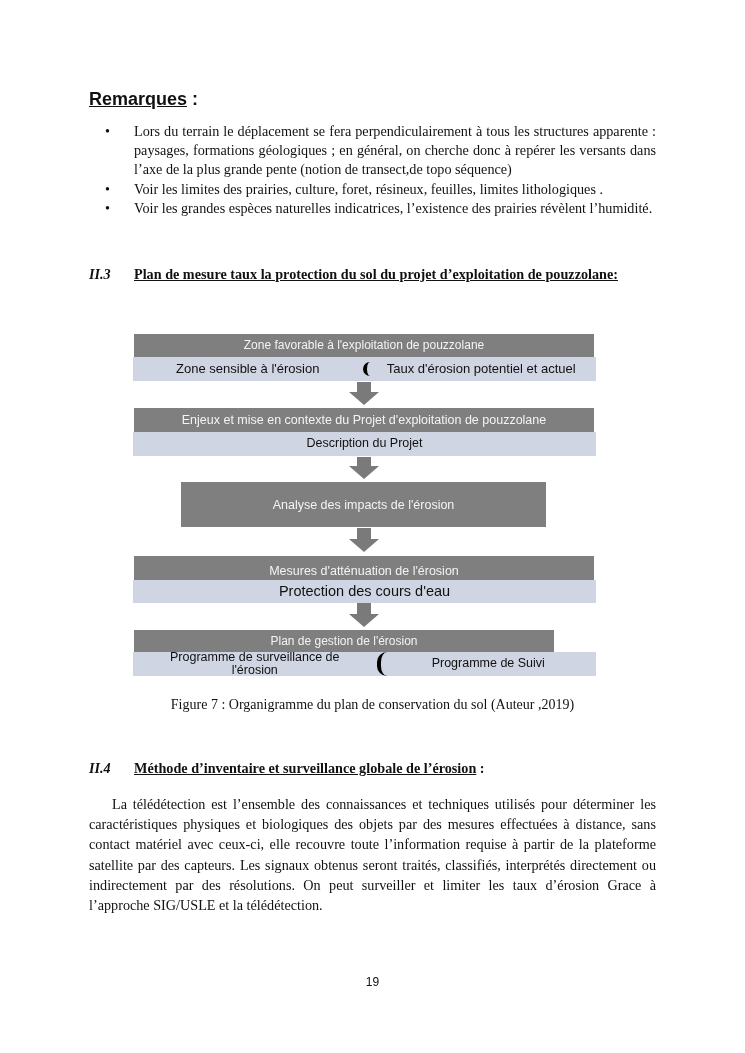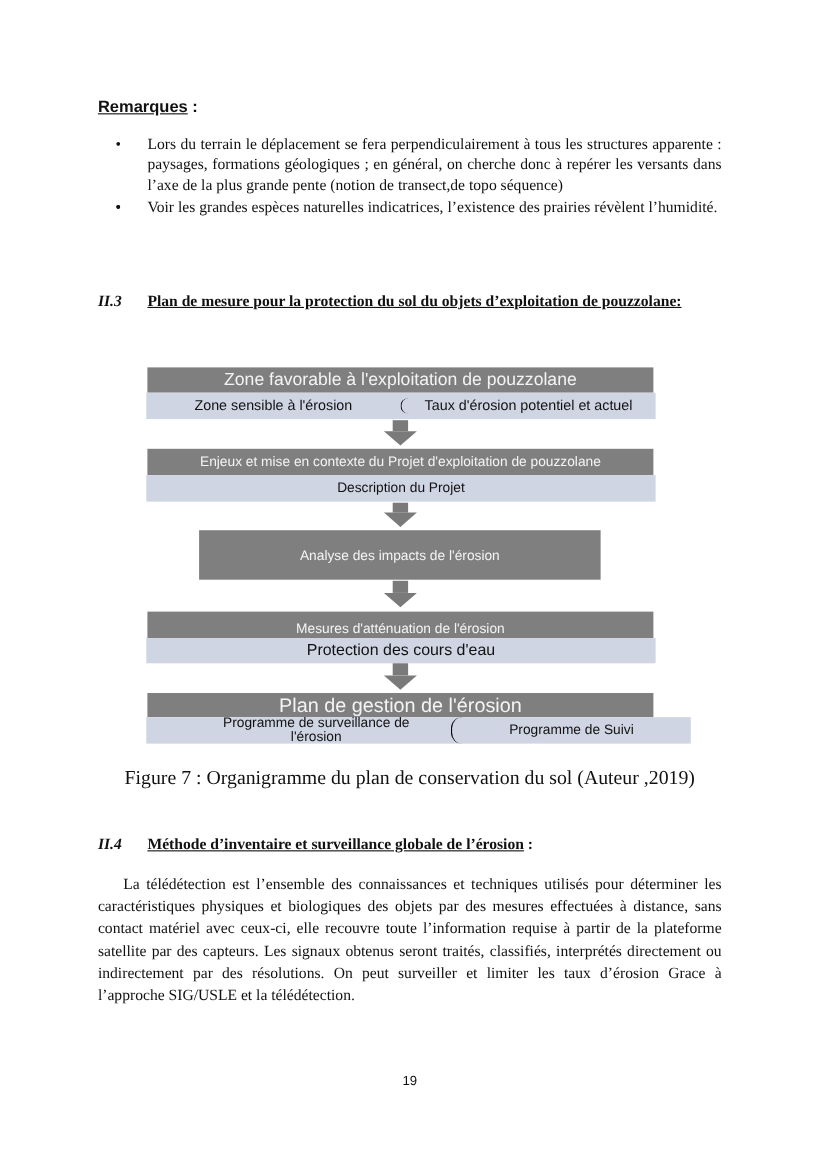--- a/index.html
+++ b/index.html
@@ -1,58 +1,58 @@
 <!DOCTYPE html>
 <html><head>
   <meta charset="utf-8">
   <style>
     html, body { margin: 0; padding: 0; background: #ffffff; }
     body { width: 745px; height: 1053px; position: relative; overflow: hidden;
            font-family: "Liberation Serif", serif; color: #111; }
     .abs { position: absolute; }
-    .remarques { left: 89px; top: 89px; font-family: "Liberation Sans", sans-serif; font-weight: bold; font-size: 15px; }
+    .remarques { left: 89px; top: 89px; font-family: "Liberation Sans", sans-serif; font-weight: bold; font-size: 18px; }
     .remarques .u { text-decoration: underline; }
     ul.bullets { position: absolute; left: 89px; top: 122px; width: 567px; margin: 0; padding: 0; list-style: none; font-size: 14.2px; line-height: 19.2px; }
     ul.bullets li { position: relative; padding-left: 45px; text-align: justify; }
     ul.bullets li .dot { position: absolute; left: 16px; top: 0; }
     .section-h { font-weight: bold; font-size: 14.2px; }
     .section-h .num { position: absolute; left: 0; top: 0; font-style: italic; }
     .section-h .title { position: absolute; left: 45px; top: 0; white-space: nowrap; }
     .section-h .title .u { text-decoration: underline; }
     .diag-header { position: absolute; background: #7f7f7f; color: #f4f4f4; font-family: "Liberation Sans", sans-serif; text-align: center; }
     .diag-row { position: absolute; background: #cfd5e3; display: flex; font-family: "Liberation Sans", sans-serif; color: #111; }
     .diag-row .cell { flex: 1; display: flex; align-items: center; justify-content: center; text-align: center; line-height: 1.05; }
-    .diag-row .cell + .cell { border-left: 1px solid #000000; border-radius: 10px; }
+    .diag-row .cell + .cell { border-left: 4px solid #000000; border-radius: 10px; }
     .arrow { position: absolute; width: 0; height: 0; }
     .arrow .stem { position: absolute; background: #7a7a7a; }
     .arrow .head { position: absolute; width: 0; height: 0; border-left: 15px solid transparent; border-right: 15px solid transparent; border-top: 13px solid #7a7a7a; }
     .analyse { position: absolute; left: 181px; top: 482px; width: 365px; height: 45px; background: #7f7f7f; color: #f4f4f4; font-family: "Liberation Sans", sans-serif; font-size: 12.5px; display: flex; align-items: center; justify-content: center; }
-    .caption { position: absolute; left: 0; width: 745px; top: 697px; text-align: center; font-size: 18px; }
+    .caption { position: absolute; left: 0; width: 745px; top: 697px; text-align: center; font-size: 14px; }
     .para { position: absolute; left: 89px; top: 794px; width: 567px; font-size: 14.2px; line-height: 20.2px; text-align: justify; text-indent: 23px; margin: 0; }
     .page-num { position: absolute; left: 0; width: 745px; top: 963px; text-align: center; font-family: "Liberation Sans", sans-serif; font-size: 12px; margin-top: 12px; }
   </style>
 </head>
 <body>
 
 <div class="abs remarques"><span class="u">Remarques</span><span> :</span></div>
 
 <ul class="bullets">
   <li><span class="dot">•</span><span>Lors du terrain le déplacement se fera perpendiculairement à tous les structures apparente : paysages, formations géologiques ; en général, on cherche donc à repérer les versants dans l’axe de la plus grande pente (notion de transect,de topo séquence)</span></li>
-  <li><span class="dot">•</span></li>
+  <li><span class="dot">•</span><span>Voir les limites des prairies, culture, foret, résineux, feuilles, limites lithologiques .</span></li>
   <li><span class="dot">•</span><span>Voir  les grandes espèces naturelles indicatrices, l’existence des prairies révèlent l’humidité.</span></li>
 </ul>
 
 <div class="abs section-h" style="left:89px; top:266px; width:600px; height:20px;">
   <span class="num">II.3</span>
-  <span class="title"><span class="u">Plan de mesure pour la protection du sol du objets d’exploitation de pouzzolane:</span></span>
+  <span class="title"><span class="u">Plan de mesure taux la protection du sol du projet d’exploitation de pouzzolane:</span></span>
 </div>
 
 <div>
 
-  <div class="diag-header" style="left:134px; top:334px; width:460px; height:23px; line-height:23px; font-size:16px;">Zone favorable  à l'exploitation de pouzzolane</div>
+  <div class="diag-header" style="left:134px; top:334px; width:460px; height:23px; line-height:23px; font-size:12px;">Zone favorable  à l'exploitation de pouzzolane</div>
   <div class="diag-row" style="left:133px; top:357px; width:463px; height:24px; font-size:13px;align-items:center;">
     <div class="cell">Zone sensible  à l'érosion</div>
     <div class="cell">Taux d'érosion potentiel et actuel</div>
   </div>
   <div class="arrow" style="left:364px; top:382px;">
     <div class="stem" style="left:-7px; top:0; width:14px; height:10px;"></div>
     <div class="head" style="left:-15px; top:10px;"></div>
   </div>
 
   <div class="diag-header" style="left:134px; top:408px; width:460px; height:24px; line-height:24px; font-size:12.5px;">Enjeux et mise en contexte du Projet d'exploitation de pouzzolane</div>
@@ -72,22 +72,22 @@
 
   <div class="diag-header" style="left:134px; top:556px; width:460px; height:24px; line-height:30px; font-size:12.5px;">Mesures d'atténuation de l'érosion</div>
   <div class="diag-row" style="left:133px; top:580px; width:463px; height:23px; font-size:14.5px;">
     <div class="cell">Protection des cours d'eau</div>
   </div>
   <div class="arrow" style="left:364px; top:603px;">
     <div class="stem" style="left:-7px; top:0; width:14px; height:11px;"></div>
     <div class="head" style="left:-15px; top:11px;"></div>
   </div>
 
-  <div class="diag-header" style="left:134px; top:630px; width:460px; height:22px; line-height:22px; font-size:18px;">Plan de gestion de l'érosion</div>
-  <div class="diag-row" style="left:133px; top:652px; width:463px; height:24px; font-size:12.5px;padding-left:32px;">
+  <div class="diag-header" style="left:134px; top:630px; width:420px; height:22px; line-height:22px; font-size:12px;">Plan de gestion de l'érosion</div>
+  <div class="diag-row" style="left:133px; top:652px; width:463px; height:24px; font-size:12.5px;">
     <div class="cell" style="padding:0 14px;">Programme de surveillance de l'érosion</div>
     <div class="cell">Programme de Suivi</div>
   </div>
 </div>
 
 <div class="caption">Figure 7 : Organigramme du plan de conservation du sol (Auteur ,2019)</div>
 
 <div class="abs section-h" style="left:89px; top:760px; width:600px; height:20px;">
   <span class="num">II.4</span>
   <span class="title"><span class="u">Méthode d’inventaire et surveillance globale de l’érosion</span><span> :</span></span>

